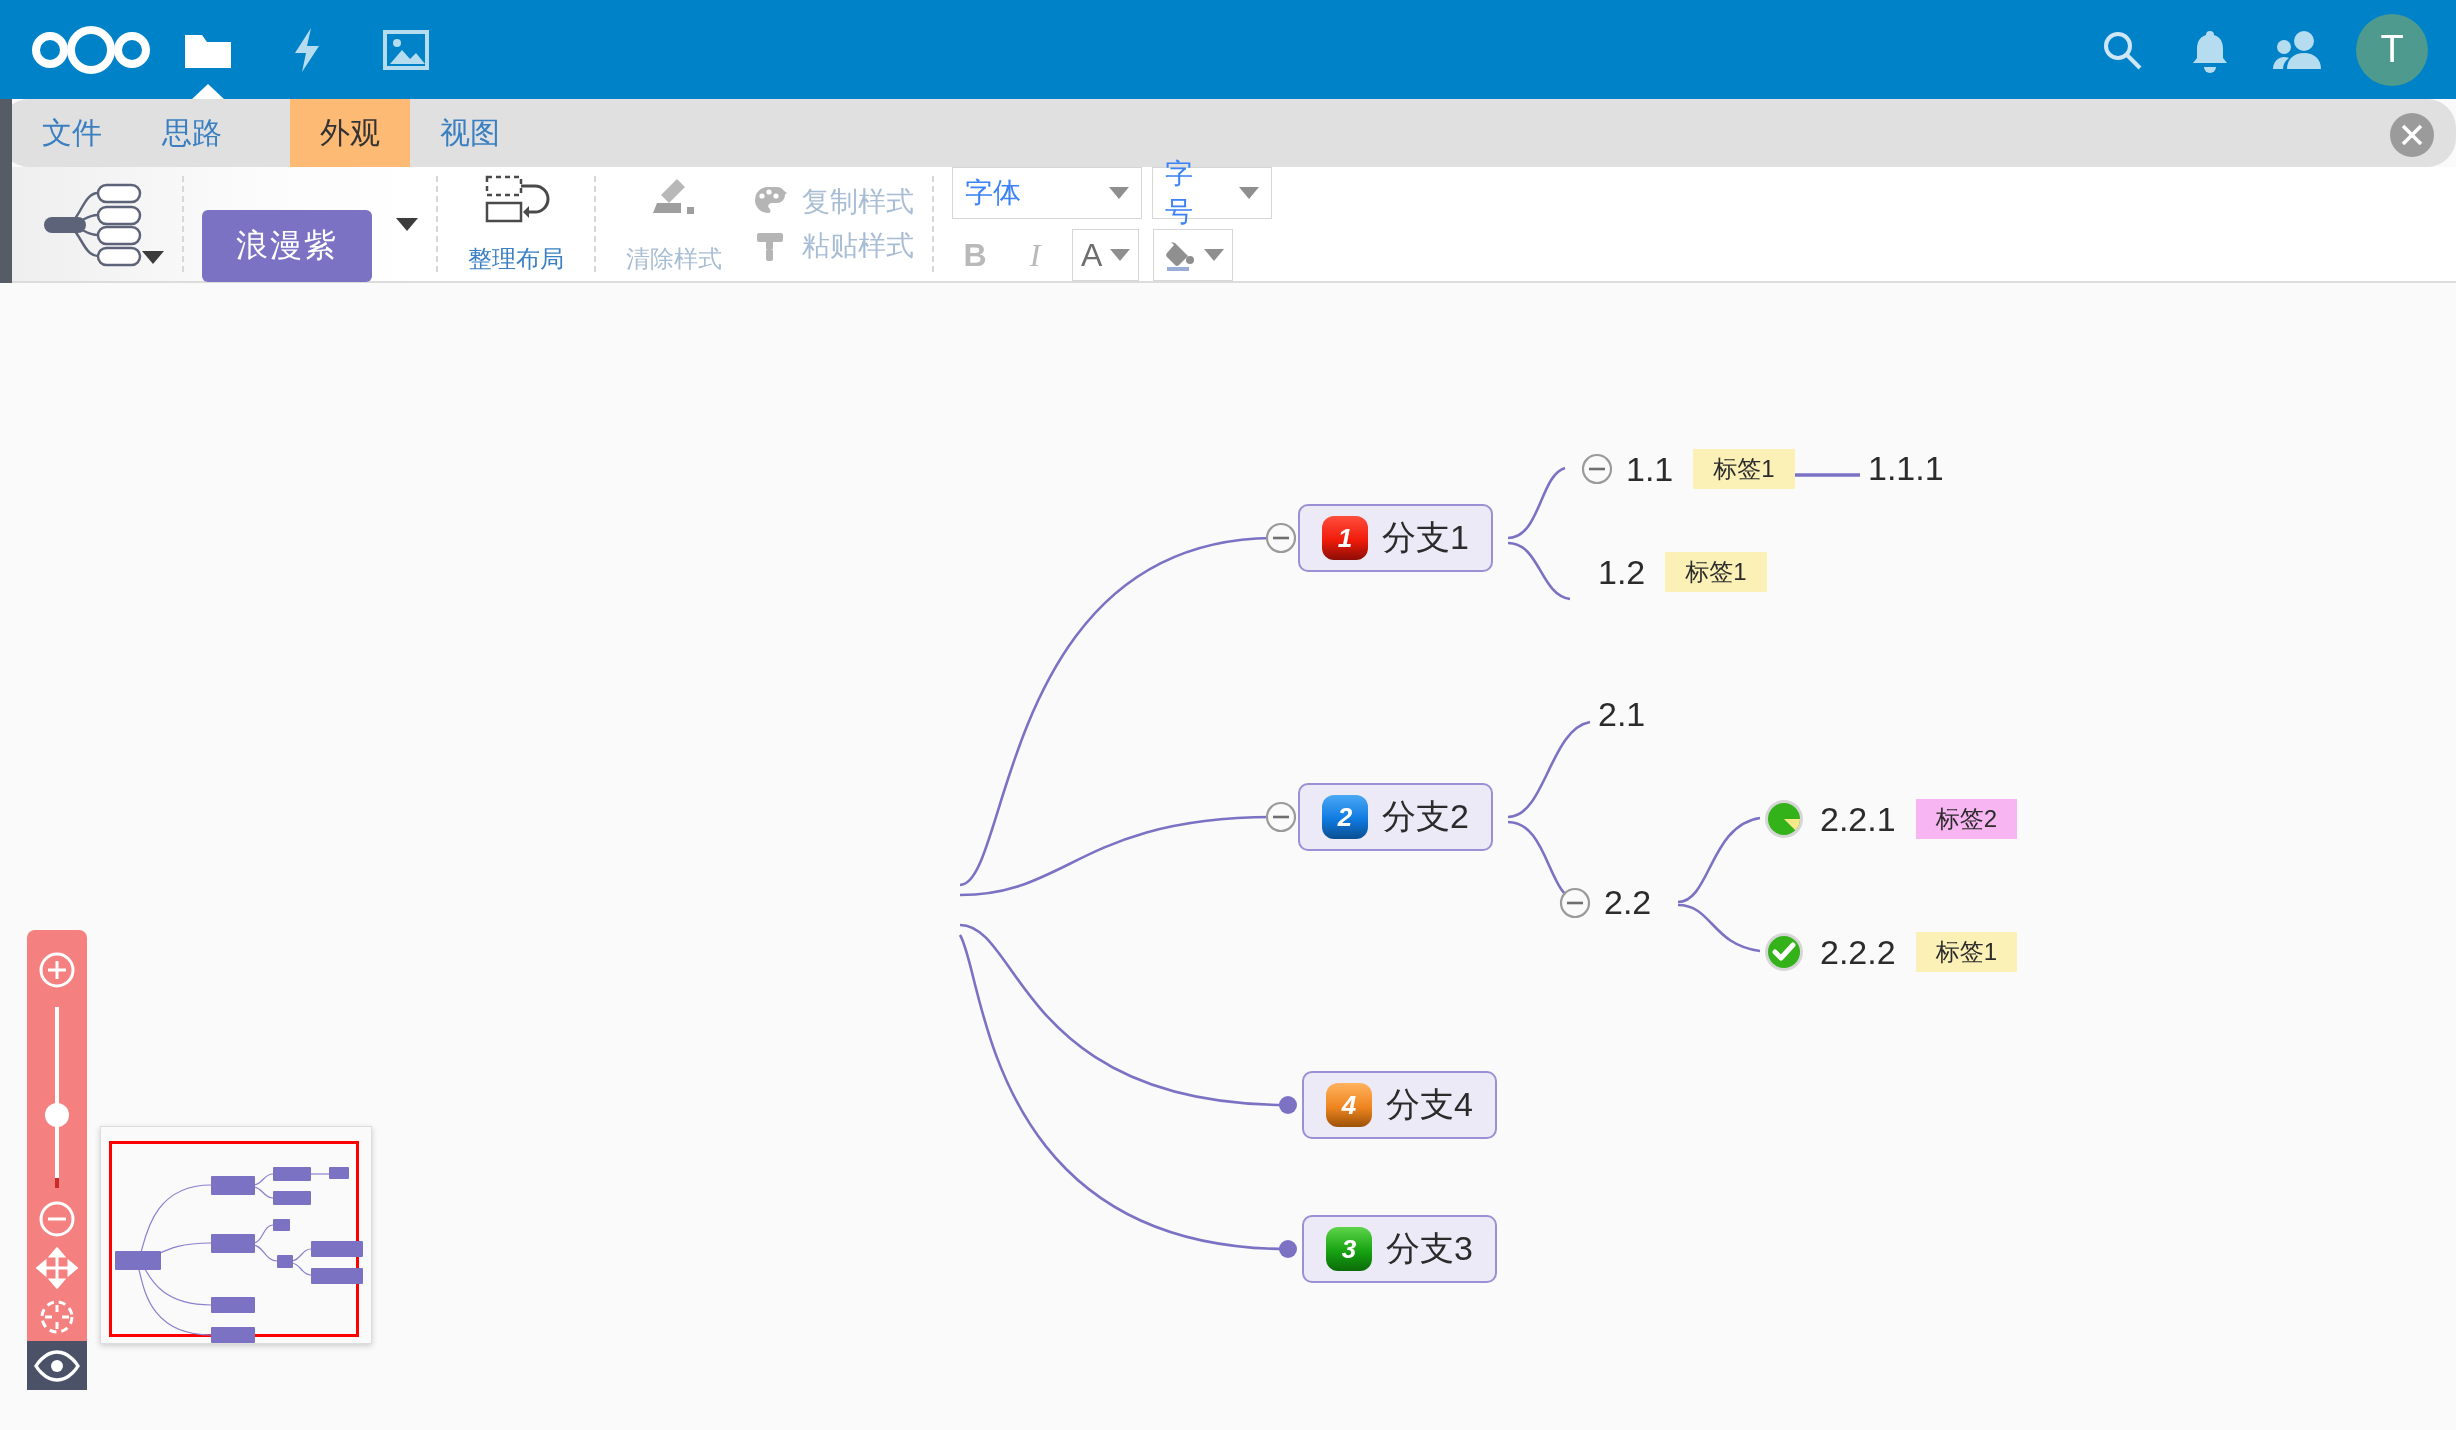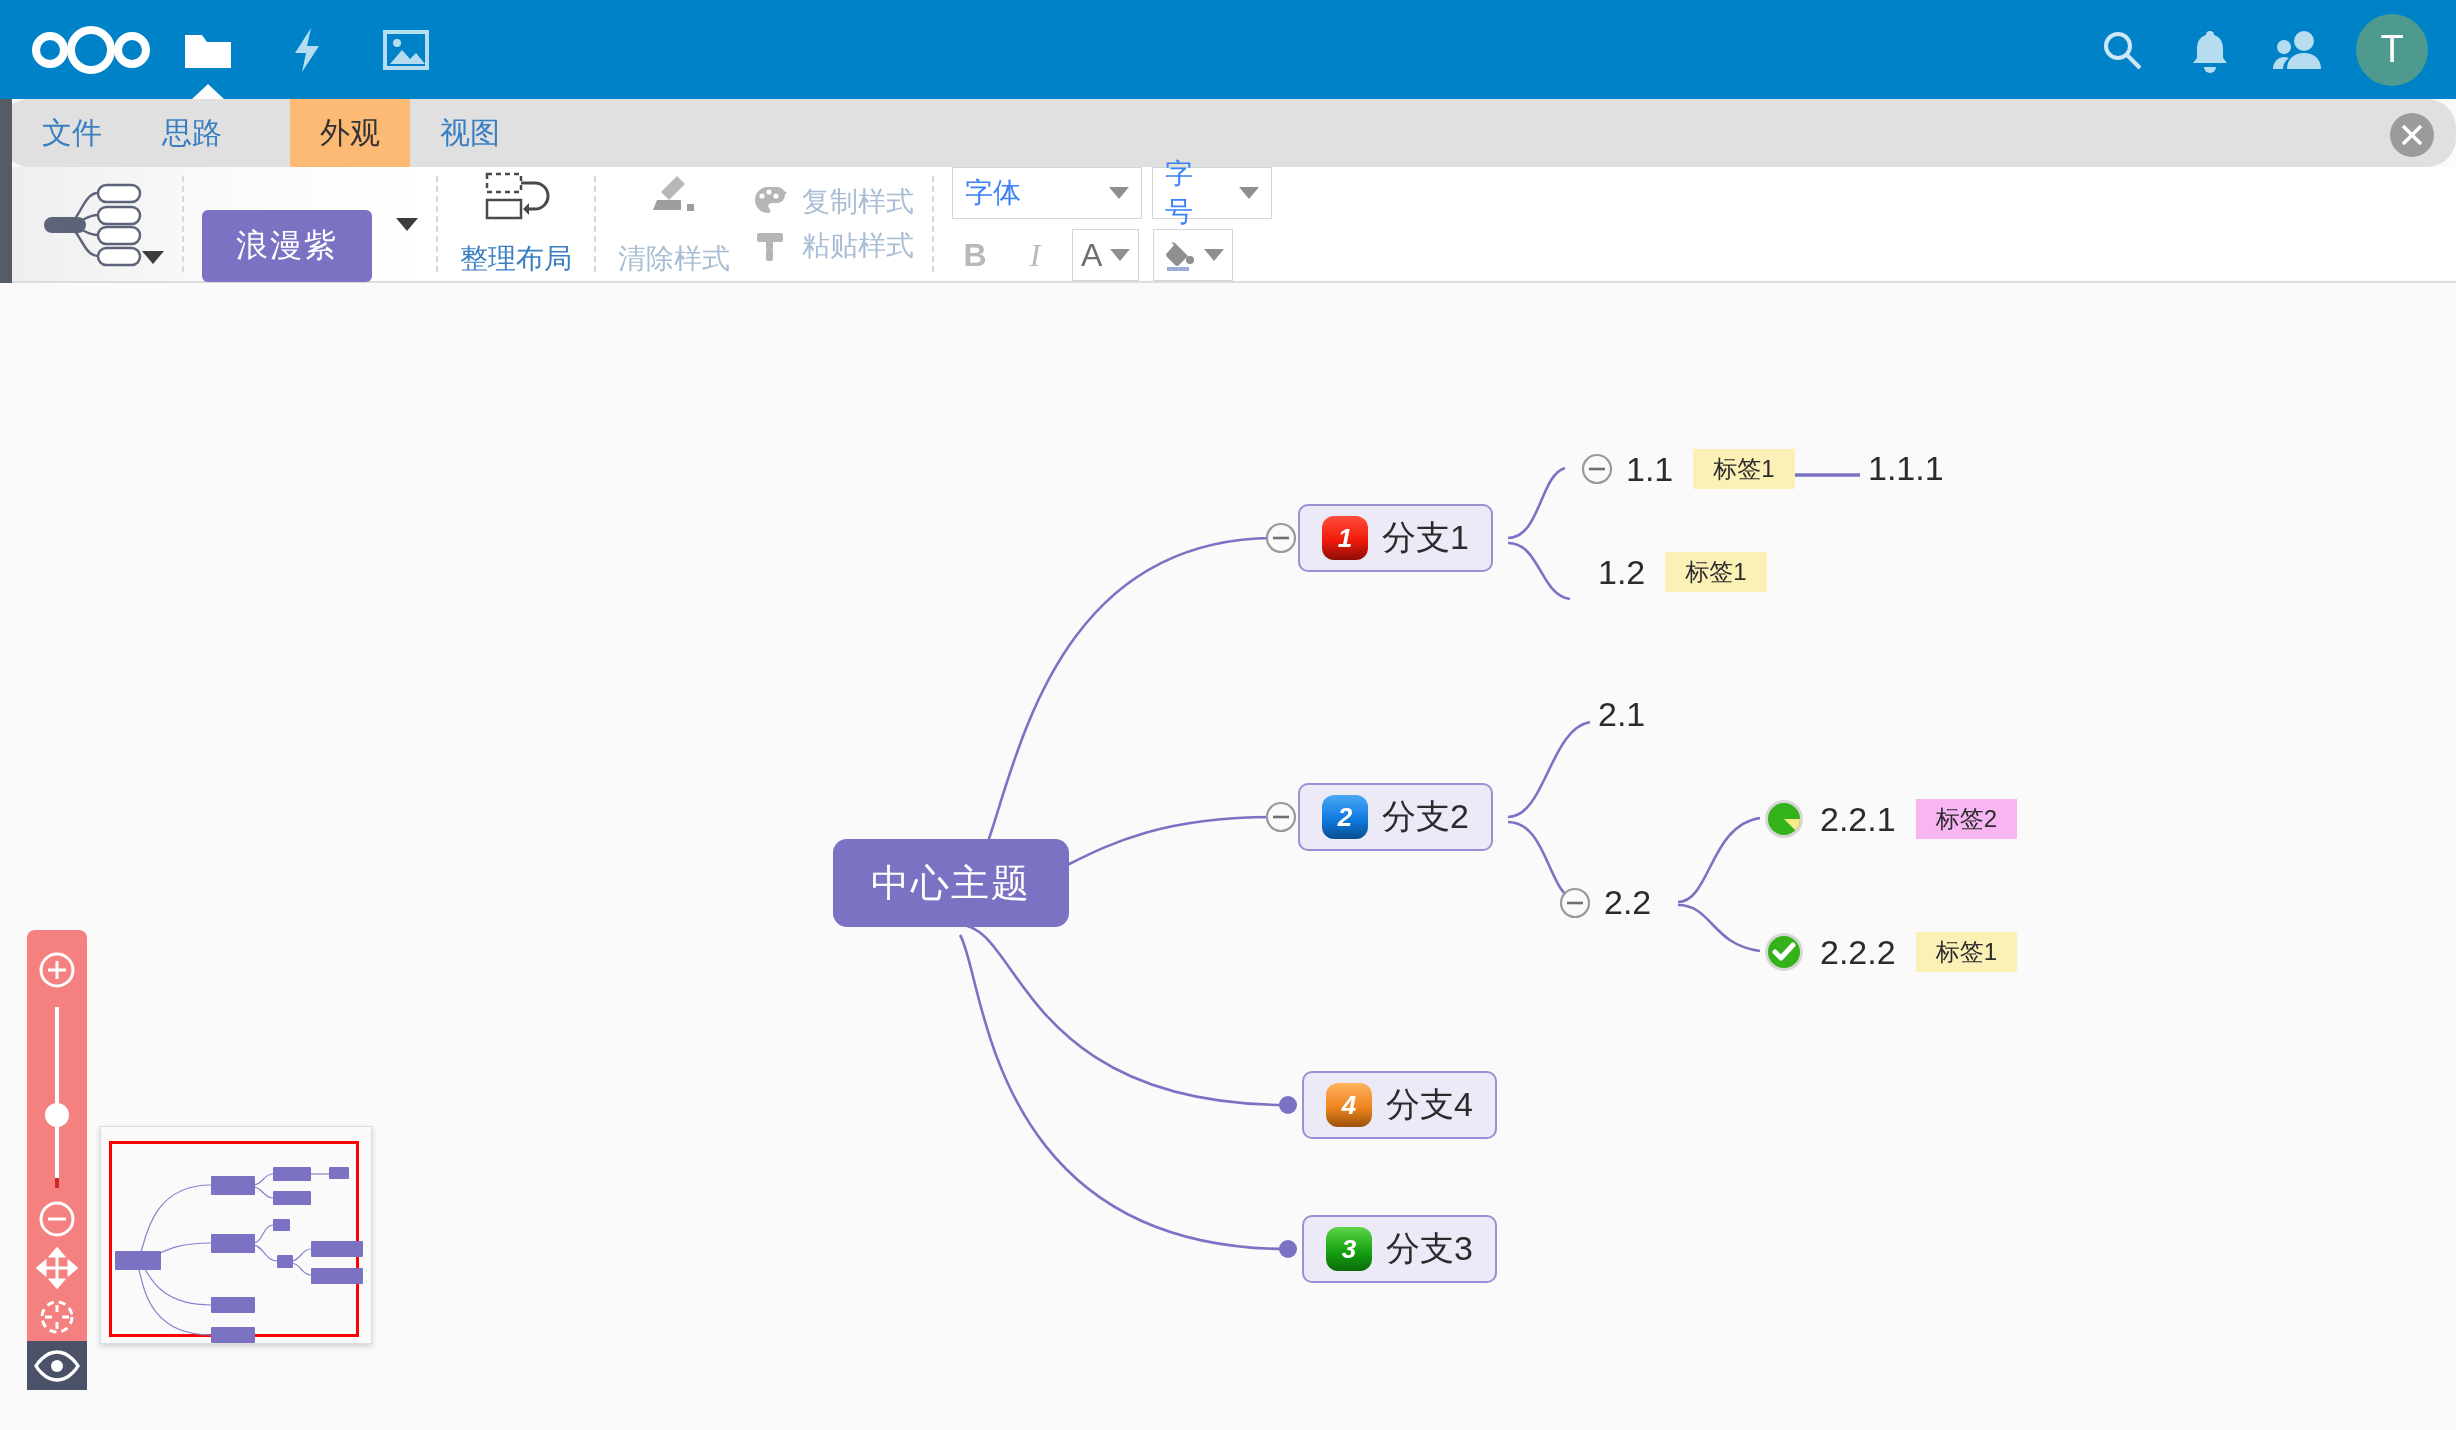--- a/index.html
+++ b/index.html
@@ -59,21 +59,21 @@
   .rib-group { height: 116px; display: flex; align-items: center; padding: 0 18px; position: relative; }
   .rib-sep { width: 0; border-left: 2px dashed #d8d8d8; height: 96px; }
 
   .tpl-icon { width: 112px; height: 90px; position: relative; cursor: pointer; }
   .caret { width:0;height:0;border-left:11px solid transparent;border-right:11px solid transparent;border-top:13px solid #3c3c3c; cursor:pointer;}
   .theme-btn {
     background: #7b72c4; color:#fff; font-size: 32px; border-radius: 6px;
     padding: 14px 34px; cursor: pointer; letter-spacing:2px;margin-top:44px;
   }
   .big-cmd { display:flex; flex-direction:column; align-items:center; cursor:pointer; width:120px;}
-  .big-cmd .cmd-label { font-size: 28px; margin-top: 16px; text-align: right; }
+  .big-cmd .cmd-label { font-size: 24px; margin-top: 16px; text-align: right; }
   .big-cmd.enabled .cmd-label { color: #3a7fc1; }
   .big-cmd.disabled .cmd-label { color: #a8bdd4; }
   .stack-cmds { display:flex; flex-direction:column; justify-content:center; gap: 6px; }
   .small-cmd { display:flex; align-items:center; gap: 12px; cursor:pointer; }
   .small-cmd .cmd-label { font-size: 28px; color:#a8bdd4; }
 
   .font-row { display:flex; gap: 10px; }
   .sel-box {
     border:1px solid #d6d6d6; background:#fff; height: 52px; display:flex; align-items:center;
     justify-content:space-between; padding: 0 12px; cursor: pointer;
@@ -336,25 +336,20 @@
       <path d="M1508 537 C1548 537 1548 612 1578 617"></path>
 
       <path d="M1678 617 C1710 617 1710 540 1760 533"></path>
 
       <path d="M1678 620 C1712 620 1712 660 1760 666"></path>
     </g>
     <circle cx="1288" cy="820" r="9" fill="#7b72c4"></circle>
     <circle cx="1288" cy="964" r="9" fill="#7b72c4"></circle>
   </svg>
 
-  <div class="node" style="left:833px; top:554px;">
-    <div class="root-box">
-      <span class="root-text">中心主题</span>
-    </div>
-  </div>
 
   <div class="node" style="left:1262px; top:219px;">
     <svg width="38" height="38" viewBox="0 0 38 38" style="margin-right:-2px;">
       <circle cx="19" cy="19" r="14" fill="#fafafa" stroke="#9a9a9a" stroke-width="2.2"></circle>
       <line x1="11" y1="19" x2="27" y2="19" stroke="#6f6f6f" stroke-width="2.6"></line>
     </svg>
     <div class="node-box">
       <span class="prio-badge prio-1">1</span>
       <span class="node-text">分支1</span>
     </div>

